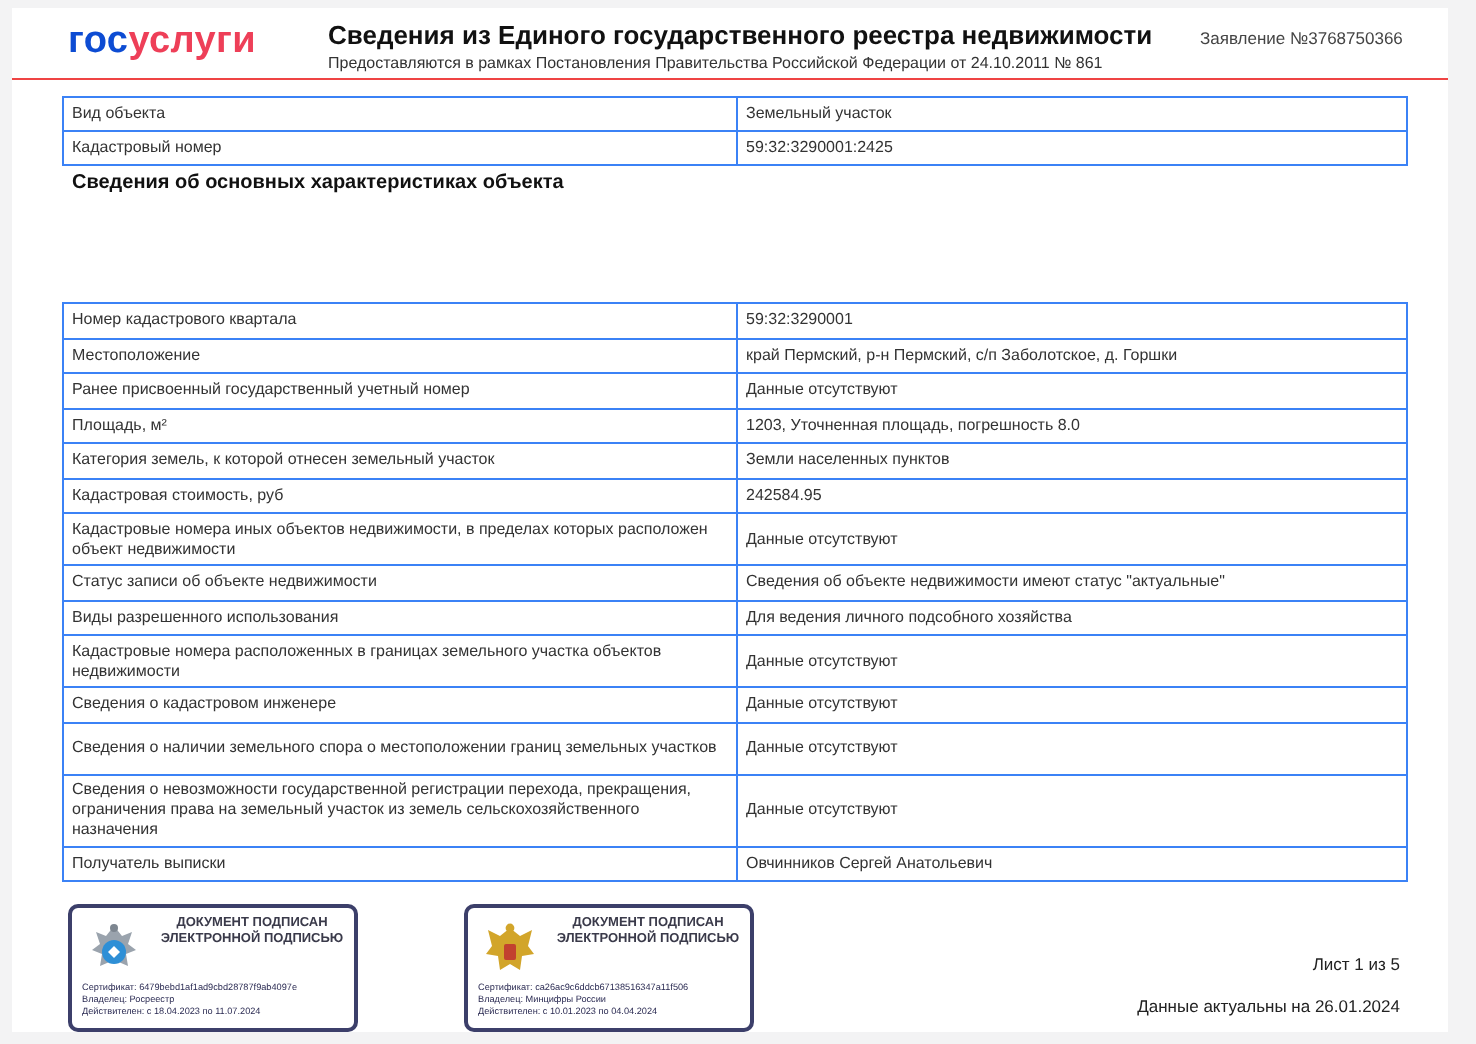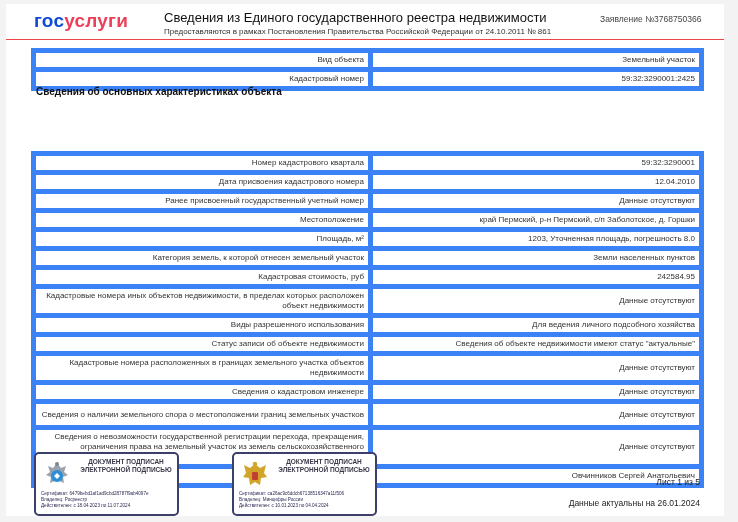--- a/index.html
+++ b/index.html
@@ -12,30 +12,30 @@
   .header {
     position: absolute; left: 0; top: 0; width: 718px; height: 36px;
     border-bottom: 1px solid #ef4444;
   }
   .logo {
     position: absolute; left: 28px; top: 6px; font-size: 19px; font-weight: bold;
     letter-spacing: 0.2px;
   }
   .logo .p1 { color: #0d4cd3; }
   .logo .p2 { color: #ee3f58; }
-  .h-title { position: absolute; left: 158px; top: 6px; font-size: 13px; font-weight: normal; color: #111; }
+  .h-title { position: absolute; left: 158px; top: 6px; font-size: 13px; font-weight: bold; color: #111; }
   .h-sub { position: absolute; left: 158px; top: 23px; font-size: 8px; color: #333; }
   .h-app { position: absolute; left: 594px; top: 10px; font-size: 8.5px; color: #444; text-align: right; }
 
   table.kv {
     position: absolute; left: 25px; border-collapse: collapse; width: 673px;
     font-size: 8px; color: #333;
   }
   table.kv td {
-    border: 5px solid #3b82f6; padding: 2px 4px; vertical-align: middle; line-height: 10px; text-align: right;
+    border: 1px solid #3b82f6; padding: 2px 4px; vertical-align: middle; line-height: 10px;
   }
   table.kv td.k { width: 337px; }
   table.kv td.v { color: #333; }
   .t1 { top: 44px; }
   .t1 td { height: 17px; }
   .section-title {
     position: absolute; left: 30px; top: 82px; font-size: 10px; font-weight: bold; color: #111;
   }
   .t2 { top: 101px; margin-top: 46px; }
   .t2 tr.r1 td { height: 17.5px; }
@@ -90,54 +90,50 @@
 
   <div class="section-title">Сведения об основных характеристиках объекта</div>
 
   <table class="kv t2">
     <tbody>
         <tr class="r1">
           <td class="k">Номер кадастрового квартала</td>
           <td class="v">59:32:3290001</td>
         </tr>
     <tr class="r1">
-          <td class="k">Дата присвоения кадастрового номера</td>
-          <td class="v">12.04.2010</td>
+          <td class="k">Местоположение</td>
+          <td class="v">край Пермский, р-н Пермский, с/п Заболотское, д. Горшки</td>
         </tr>
     <tr class="r1">
           <td class="k">Ранее присвоенный государственный учетный номер</td>
           <td class="v">Данные отсутствуют</td>
-        </tr>
-    <tr class="r1">
-          <td class="k">Местоположение</td>
-          <td class="v">край Пермский, р-н Пермский, с/п Заболотское, д. Горшки</td>
         </tr>
     <tr class="r1">
           <td class="k">Площадь, м²</td>
           <td class="v">1203, Уточненная площадь, погрешность 8.0</td>
         </tr>
     <tr class="r1">
           <td class="k">Категория земель, к которой отнесен земельный участок</td>
           <td class="v">Земли населенных пунктов</td>
         </tr>
     <tr class="r1">
           <td class="k">Кадастровая стоимость, руб</td>
           <td class="v">242584.95</td>
         </tr>
     <tr class="r2">
           <td class="k">Кадастровые номера иных объектов недвижимости, в пределах которых расположен объект недвижимости</td>
           <td class="v">Данные отсутствуют</td>
         </tr>
     <tr class="r1">
+          <td class="k">Статус записи об объекте недвижимости</td>
+          <td class="v">Сведения об объекте недвижимости имеют статус "актуальные"</td>
+        </tr>
+    <tr class="r1">
           <td class="k">Виды разрешенного использования</td>
           <td class="v">Для ведения личного подсобного хозяйства</td>
-        </tr>
-    <tr class="r1">
-          <td class="k">Статус записи об объекте недвижимости</td>
-          <td class="v">Сведения об объекте недвижимости имеют статус "актуальные"</td>
         </tr>
     <tr class="r2">
           <td class="k">Кадастровые номера расположенных в границах земельного участка объектов недвижимости</td>
           <td class="v">Данные отсутствуют</td>
         </tr>
     <tr class="r1">
           <td class="k">Сведения о кадастровом инженере</td>
           <td class="v">Данные отсутствуют</td>
         </tr>
     <tr class="r2">

